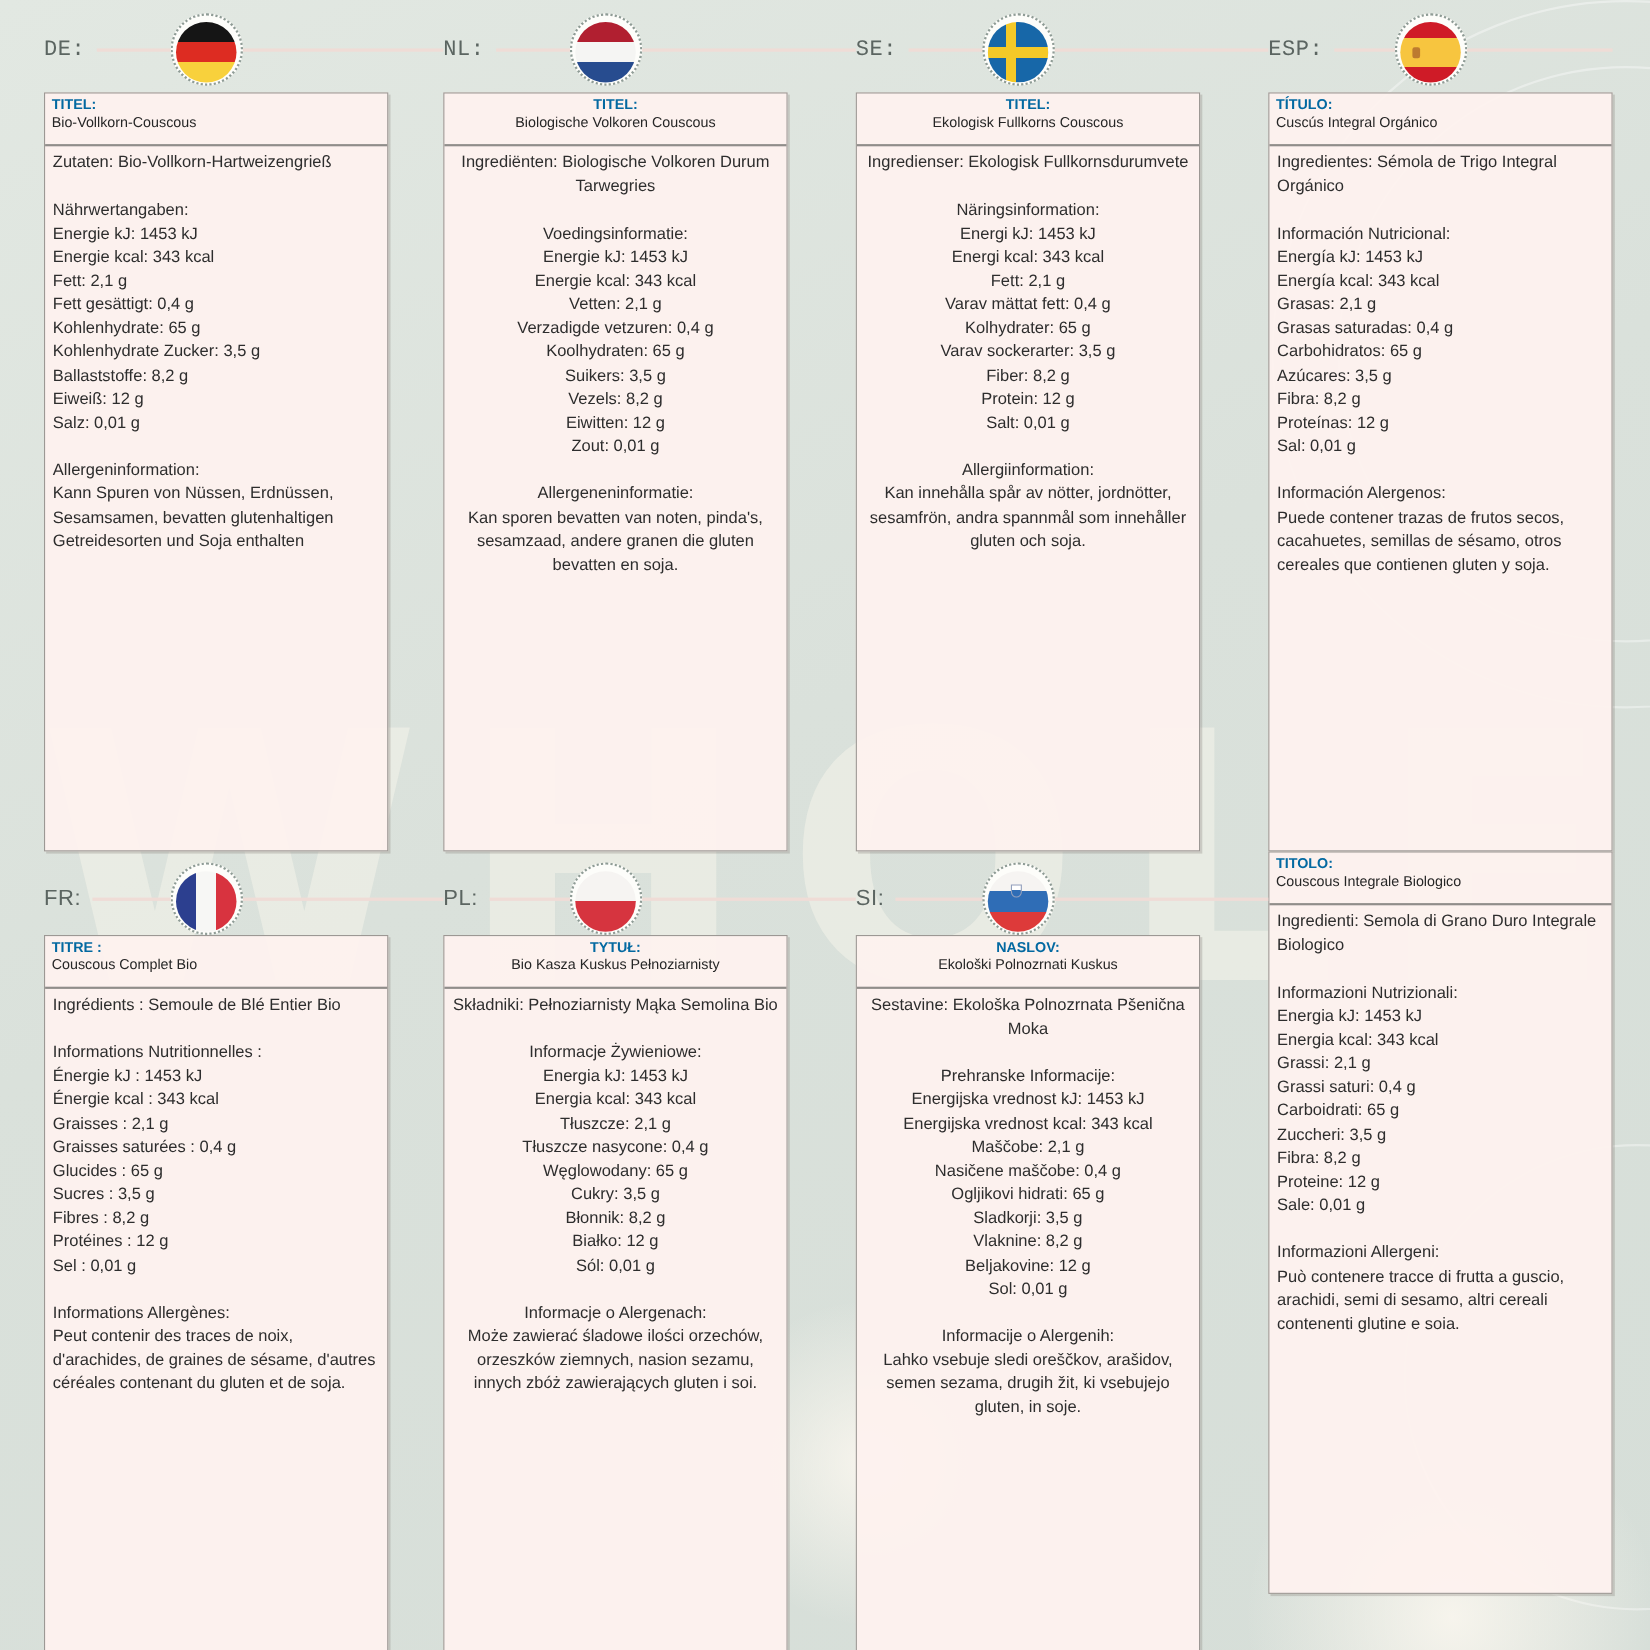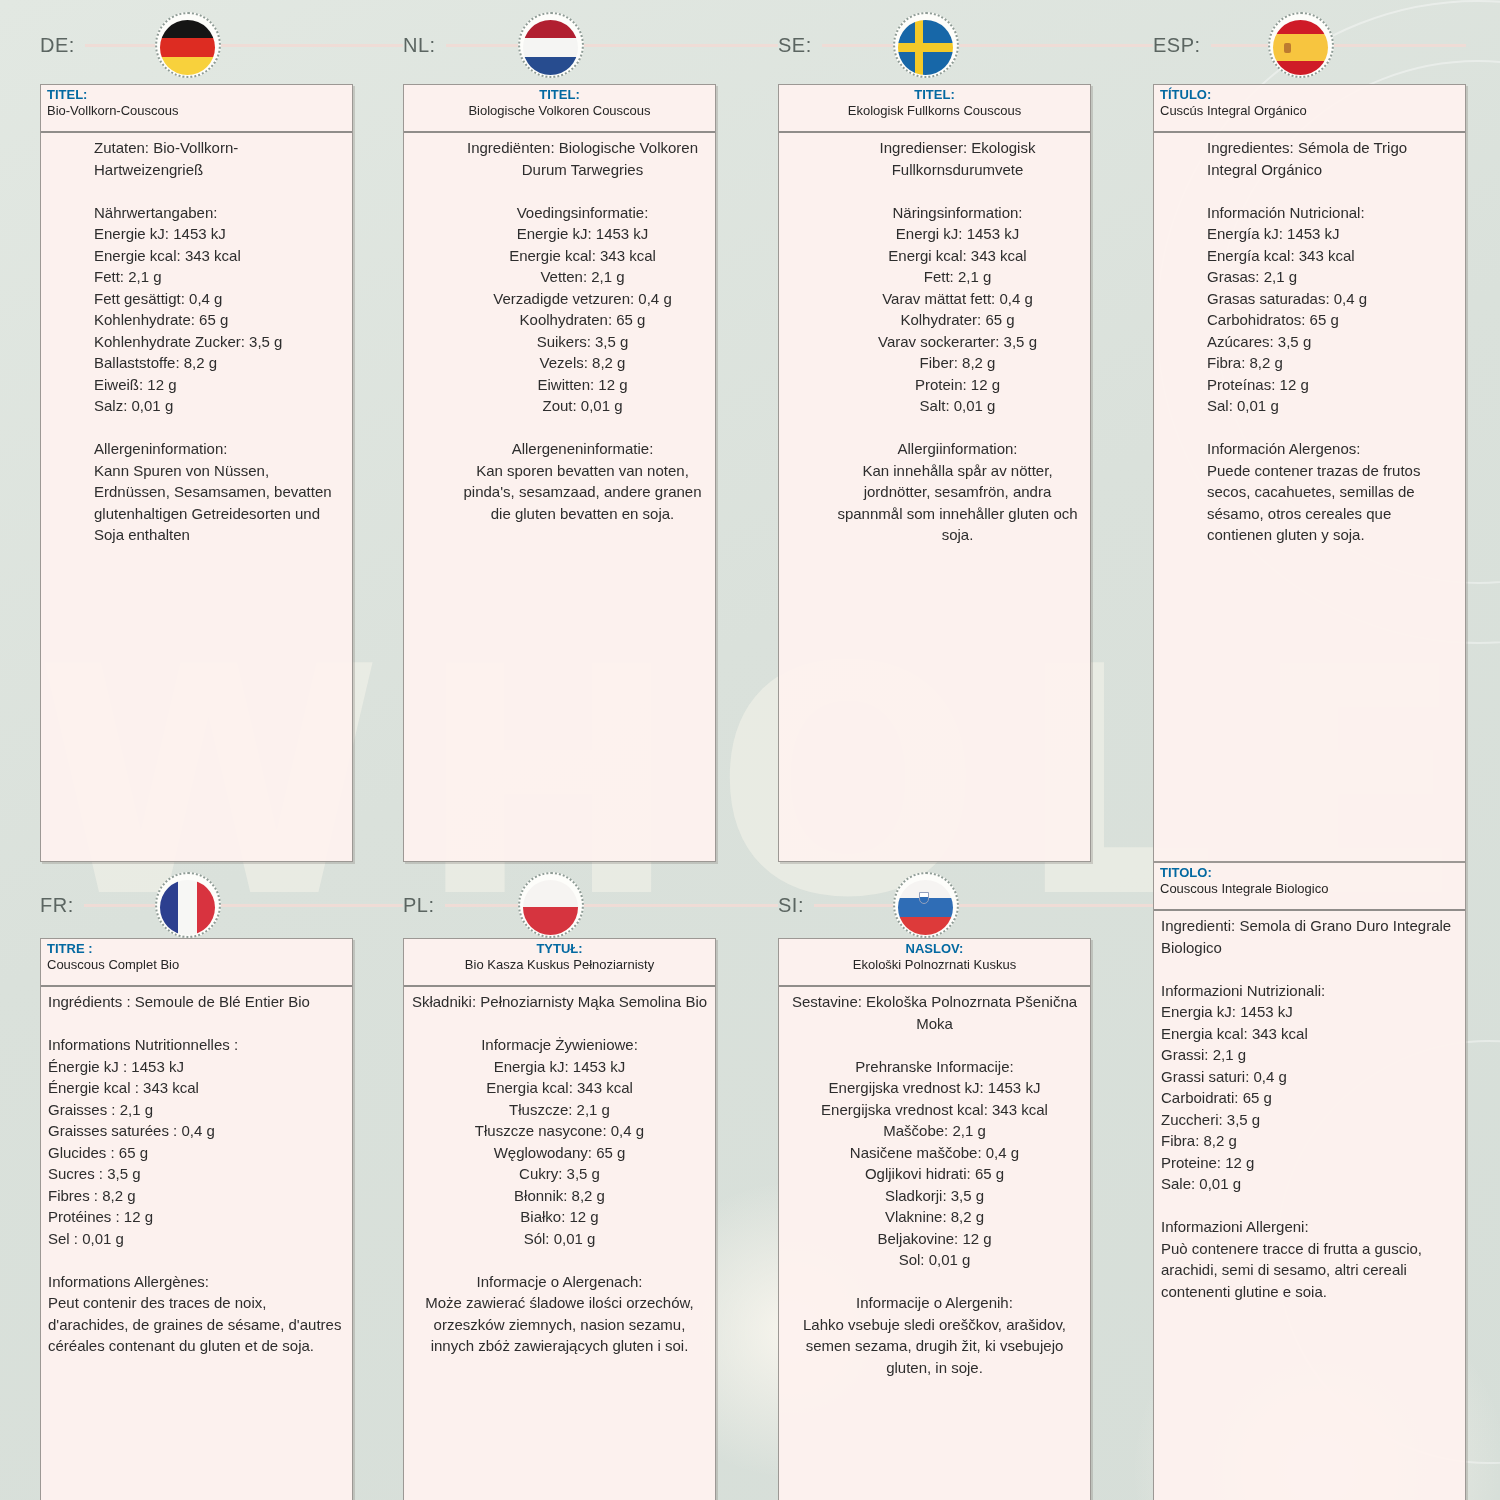--- a/index.html
+++ b/index.html
@@ -21,21 +21,21 @@
   .arc{position:absolute;border-radius:50%;border:2px solid rgba(255,255,255,0.38);}
   .arc.a1{width:520px;height:520px;right:-240px;top:60px;}
   .arc.a2{width:640px;height:640px;right:-300px;top:0px;}
   .arc.a3{width:420px;height:420px;right:-200px;top:1040px;}
   .blob{position:absolute;border-radius:50%;background:radial-gradient(circle,rgba(252,248,240,0.85) 0%,rgba(252,248,240,0) 70%);}
   .blob.b1{width:380px;height:380px;left:1130px;top:1280px;}
   .blob.b2{width:300px;height:300px;left:640px;top:1180px;}
   
   .content{position:relative;z-index:1;padding-left:40px;}
   .row{display:grid;grid-template-columns:363px 375px 375px 313px;}
-  .row1 .col-header{margin-top:12px;}
+  .row1 .col-header{margin-top:12px;font-family:Liberation Mono, monospace;}
   .row2 .col-header{margin-top:10px;justify-content:space-between;}
   .col-header{position:relative;display:flex;align-items:center;height:66px;}
   .lang-label{font-size:20px;color:#5b6561;letter-spacing:0.5px;flex:0 0 auto;}
   .header-line{flex:1;height:3px;background:#efdcd6;margin-left:10px;}
   .flag-wrap{
     position:absolute;left:115px;top:0;width:66px;height:66px;
     border-radius:50%;border:2px dotted #8f9c96;background:#fdfdfa;box-sizing:border-box;
   }
   .flag{position:absolute;width:55px;height:55px;left:3px;top:6px;border-radius:50%;overflow:hidden;}
   .flag-de{background:linear-gradient(to bottom,#151515 33.4%,#dd2c22 33.4%,#dd2c22 66.7%,#f8d13c 66.7%);}
@@ -59,21 +59,21 @@
     box-shadow:2px 2px 0 rgba(125,118,112,0.28);
   }
   .row2 .panel{margin-top:0;}
   .panel-title{padding:2px 6px 0 6px;border-bottom:2px solid #908d8a;}
   .title-label{font-size:13px;font-weight:700;line-height:15px;color:#0369a1;}
   .title-text{font-size:13px;line-height:17px;color:#262626;padding-bottom:12px;}
   .panel-content{
     padding:4px 7px;font-size:15px;line-height:21.5px;color:#2d2d2d;
     overflow:hidden;box-sizing:border-box;
   }
-  .row1 .panel-content{height:728px;margin-left:46px;}
+  .row1 .panel-content{height:640px;}
   .row2 .panel-content{height:625px;}
   .pc-line{min-height:21.5px;}
   .align-left{text-align:left;}
   .align-center{text-align:center;}
   .align-right{}
 </style>
 </head>
 <body>
 
 <div class="page">

